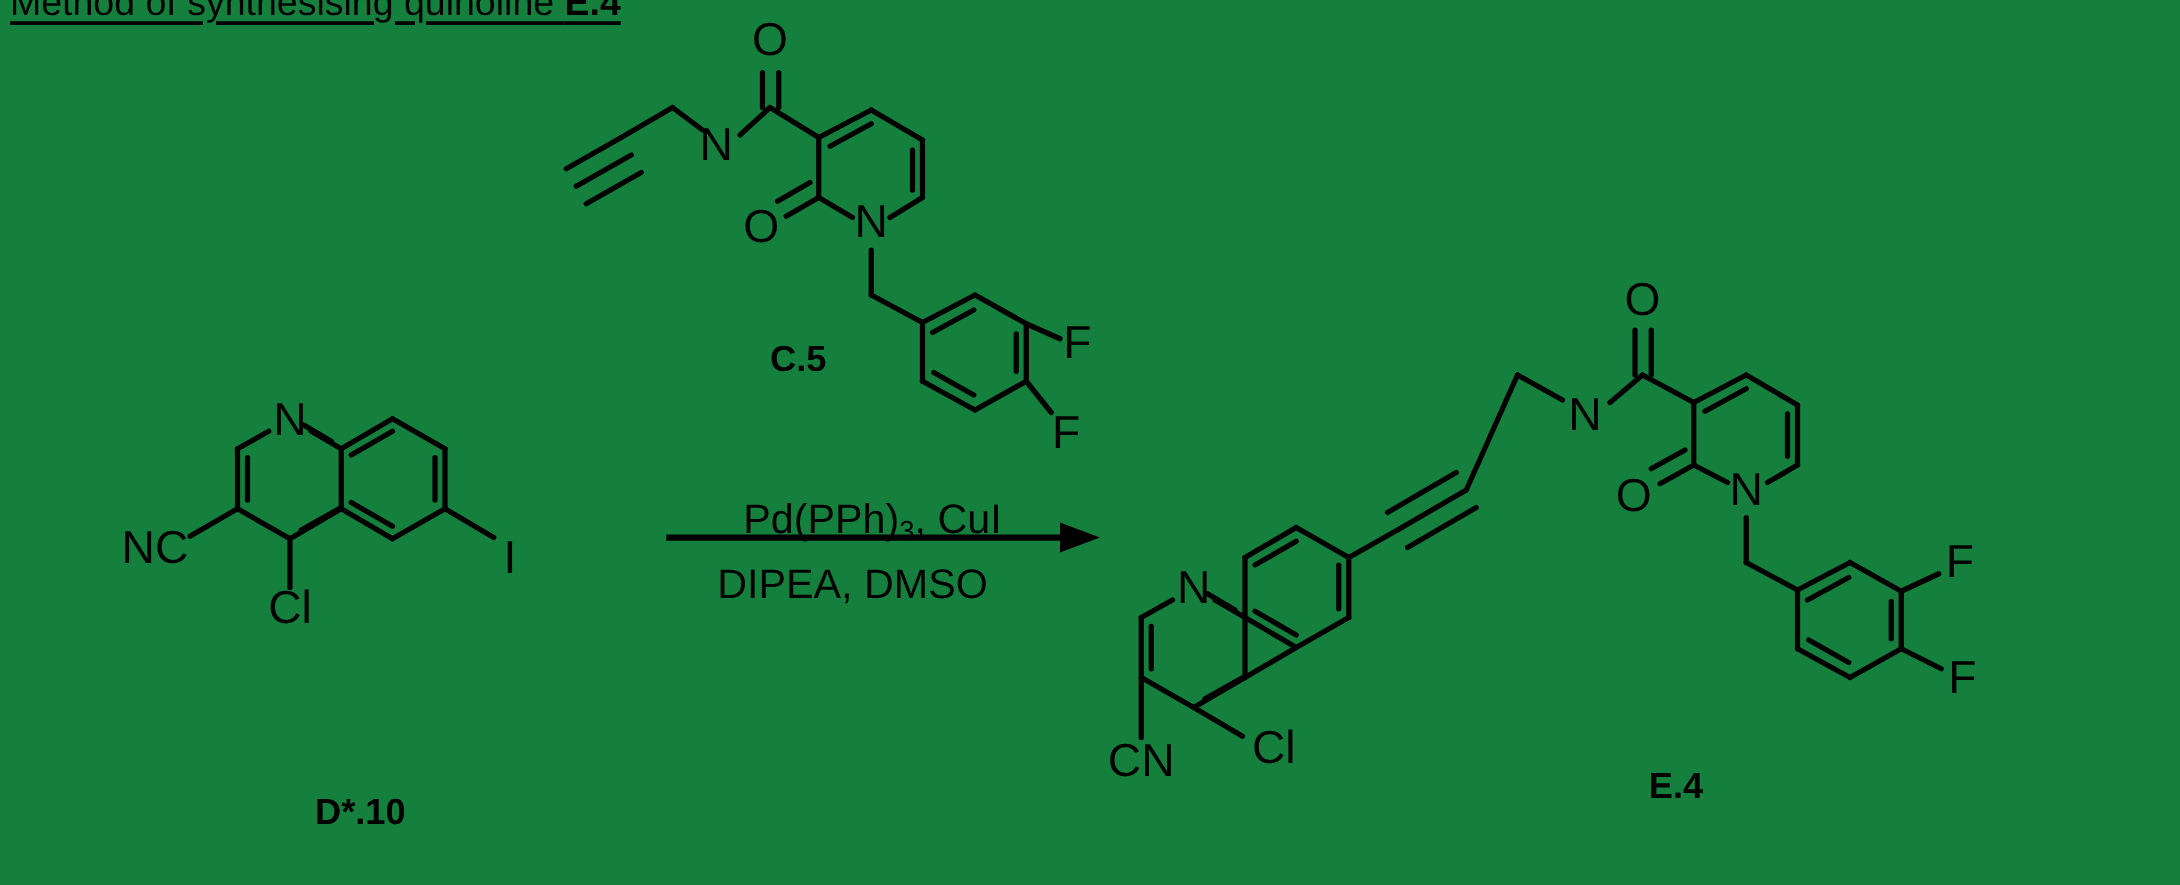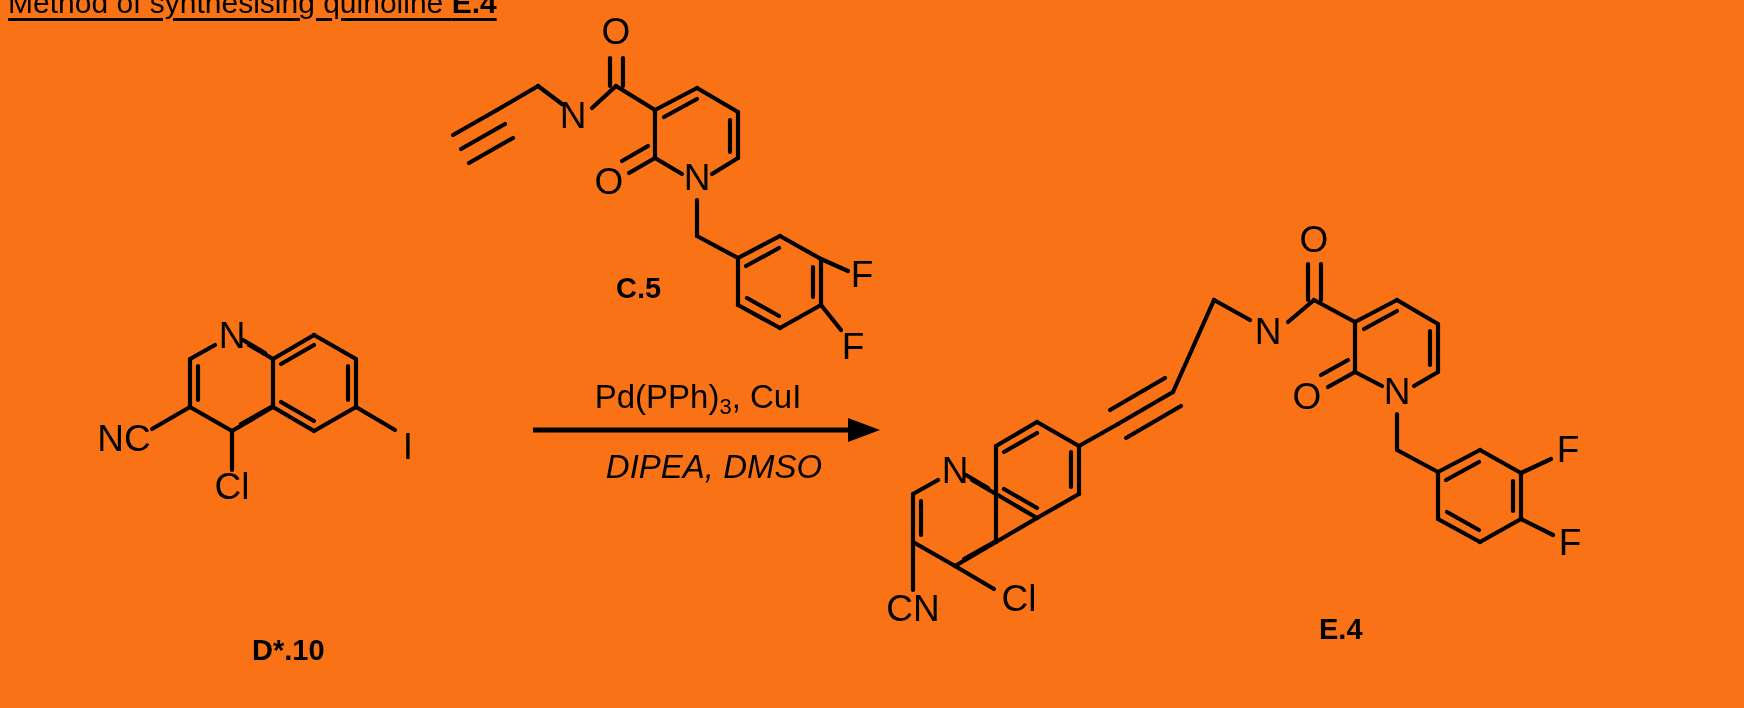--- a/index.html
+++ b/index.html
@@ -8,21 +8,21 @@
     background: #ffffff;
   }
   body {
     font-family: "Liberation Sans", sans-serif;
     color: #000000;
   }
   #page {
     position: relative;
     width: 1744px;
     height: 708px;
-    background: #f97316;
+    background: #15803d;
     overflow: hidden;
   }
   .title {
     position: absolute;
     left: 8px;
     top: -14px;
     font-size: 30px;
     font-weight: 400;
     white-space: nowrap;
     letter-spacing: 0px;
@@ -265,21 +265,21 @@
       <line class="bond" x1="1438" y1="519" x2="1438" y2="472"></line>
 
       <line class="bond" x1="1521" y1="473" x2="1551" y2="459"></line>
       <text class="atom" x="1568" y="452">F</text>
       <line class="bond" x1="1521" y1="519" x2="1553" y2="535"></line>
       <text class="atom" x="1570" y="545">F</text>
     </g>
 
   </svg>
 
-  <div class="reagent" style="left:548px; top:378px; width:300px;"><span>Pd(PPh</span><span>)</span><sub>3</sub><span>, CuI</span></div>
-
-  <div class="reagent" style="left:564px; top:448px; width:300px;font-style:italic;">DIPEA, DMSO</div>
+  <div class="reagent" style="left:548px; top:396px; width:300px;"><span>Pd(PPh</span><span>)</span><sub>3</sub><span>, CuI</span></div>
+
+  <div class="reagent" style="left:532px; top:448px; width:300px;">DIPEA, DMSO</div>
 
   <div class="cmplabel" style="left:616px; top:272px;">C.5</div>
   <div class="cmplabel" style="left:252px; top:634px;">D*.10</div>
   <div class="cmplabel" style="left:1319px; top:613px;">E.4</div>
 
 </div>
 
 </body></html>

